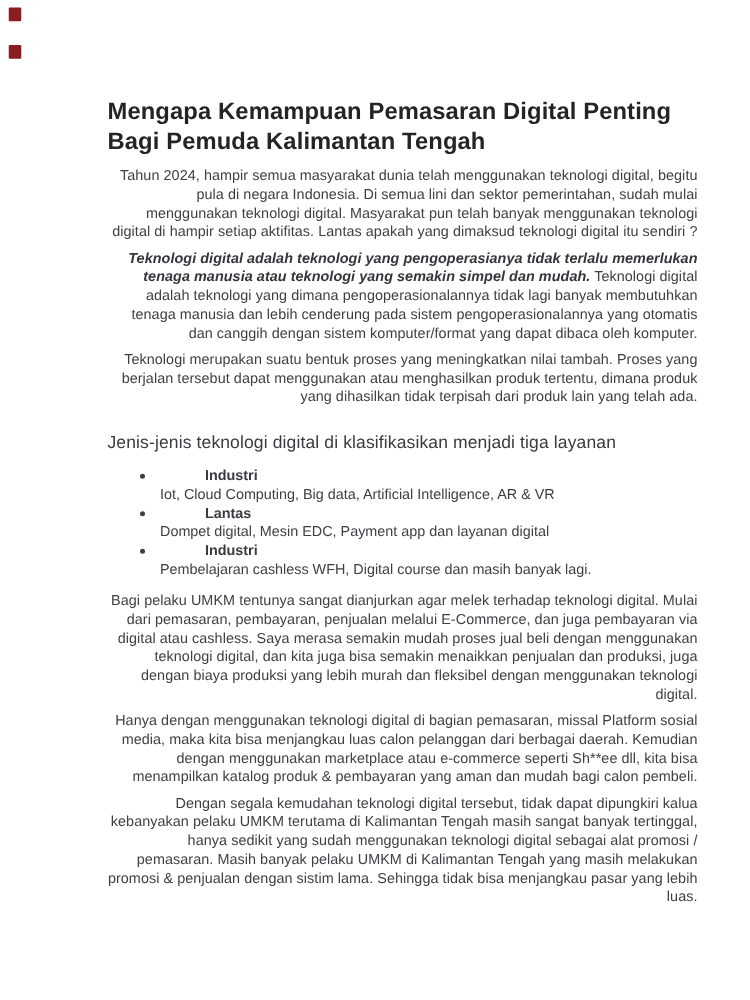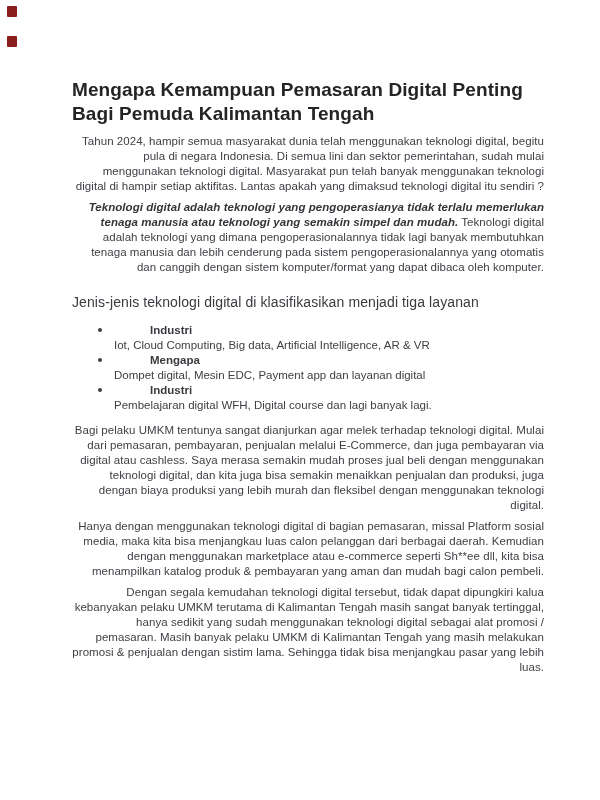--- a/index.html
+++ b/index.html
@@ -14,21 +14,21 @@
     position: relative;
     font-family: "Liberation Sans", "DejaVu Sans", sans-serif;
   }
   .page {
     position: absolute;
     inset: 0;
     background: #ffffff;
   }
   .content {
     position: absolute;
-    left: 72px;
+    left: 86px;
     top: 0;
     width: 472px;
   }
   .doc-title {
     margin: 78px 0 8px 0;
     font-size: 19px;
     line-height: 24px;
     font-weight: 600;
     letter-spacing: 0.1px;
     color: #242424;
@@ -106,38 +106,39 @@
   <div class="content">
 
     <h1 class="doc-title">Mengapa Kemampuan Pemasaran Digital Penting Bagi Pemuda Kalimantan Tengah</h1>
 
     <p class="body-text">Tahun 2024, hampir semua masyarakat dunia telah menggunakan teknologi digital, begitu pula di negara Indonesia. Di semua lini dan sektor pemerintahan, sudah mulai menggunakan teknologi digital. Masyarakat pun telah banyak menggunakan teknologi digital di hampir setiap aktifitas. Lantas apakah yang dimaksud teknologi digital itu sendiri ?</p>
 
     <p class="body-text definition">
       <span class="emphasis">Teknologi digital adalah teknologi yang pengoperasianya tidak terlalu memerlukan tenaga manusia atau teknologi yang semakin simpel dan mudah.</span><span> Teknologi digital adalah teknologi yang dimana pengoperasionalannya tidak lagi banyak membutuhkan tenaga manusia dan lebih cenderung pada sistem pengoperasionalannya yang otomatis dan canggih dengan sistem komputer/format yang dapat dibaca oleh komputer.</span>
     </p>
 
+    <p class="body-text">Teknologi  merupakan suatu bentuk proses yang meningkatkan nilai tambah. Proses yang berjalan tersebut dapat menggunakan atau menghasilkan produk tertentu, dimana produk yang dihasilkan tidak terpisah dari produk lain yang telah ada.</p>
 
     <h2 class="section-heading">Jenis-jenis teknologi digital di klasifikasikan menjadi tiga layanan</h2>
 
     <ul class="bullet-list">
       <li>
         <span class="bullet"></span>
         <span class="term">Industri</span>
         <div class="desc">Iot, Cloud Computing, Big data, Artificial Intelligence, AR &amp; VR</div>
       </li>
       <li>
         <span class="bullet"></span>
-        <span class="term">Mengapa</span>
+        <span class="term">Lantas</span>
         <div class="desc">Dompet digital, Mesin EDC, Payment app dan layanan digital</div>
       </li>
       <li>
         <span class="bullet"></span>
         <span class="term">Industri</span>
-        <div class="desc">Pembelajaran digital WFH, Digital course dan lagi banyak lagi.</div>
+        <div class="desc">Pembelajaran cashless WFH, Digital course dan masih banyak lagi.</div>
       </li>
     </ul>
 
     <p class="body-text gap-before">Bagi pelaku UMKM tentunya sangat dianjurkan agar melek terhadap teknologi digital. Mulai dari pemasaran, pembayaran, penjualan melalui E-Commerce, dan juga pembayaran via digital atau cashless. Saya merasa semakin mudah proses jual beli dengan menggunakan teknologi digital, dan kita juga bisa semakin menaikkan penjualan dan produksi, juga dengan biaya produksi yang lebih murah dan fleksibel dengan menggunakan teknologi digital.</p>
 
     <p class="body-text">Hanya dengan menggunakan teknologi digital di bagian pemasaran, missal Platform sosial media, maka kita bisa menjangkau luas calon pelanggan dari berbagai daerah. Kemudian dengan menggunakan marketplace atau e-commerce seperti Sh**ee dll, kita bisa menampilkan katalog produk &amp; pembayaran yang aman dan mudah bagi calon pembeli.</p>
 
     <p class="body-text">Dengan segala kemudahan teknologi digital tersebut, tidak dapat dipungkiri kalua kebanyakan pelaku UMKM terutama di Kalimantan Tengah masih sangat banyak tertinggal, hanya sedikit yang sudah menggunakan teknologi digital sebagai alat promosi / pemasaran. Masih banyak pelaku UMKM di Kalimantan Tengah yang masih melakukan promosi &amp; penjualan dengan sistim lama. Sehingga tidak bisa menjangkau pasar yang lebih luas.</p>
 
   </div>

